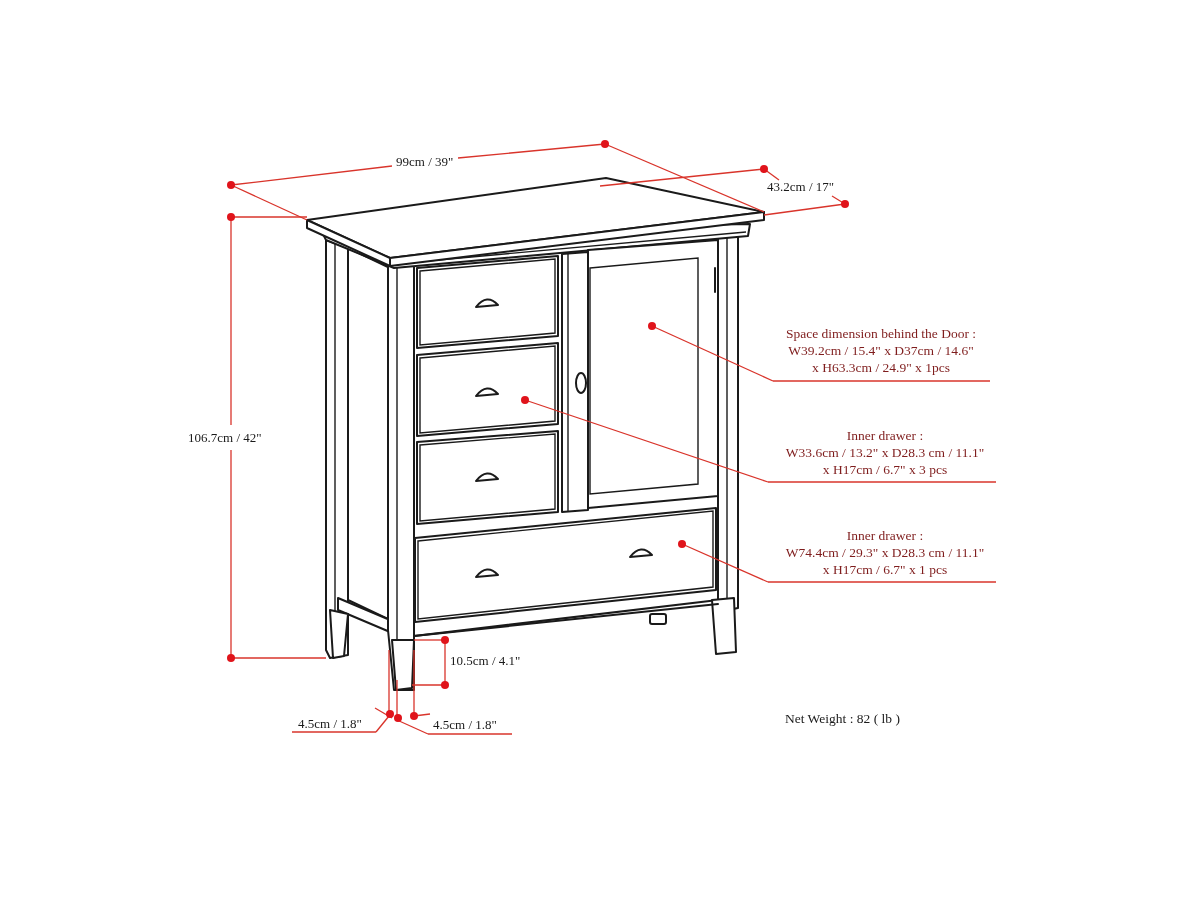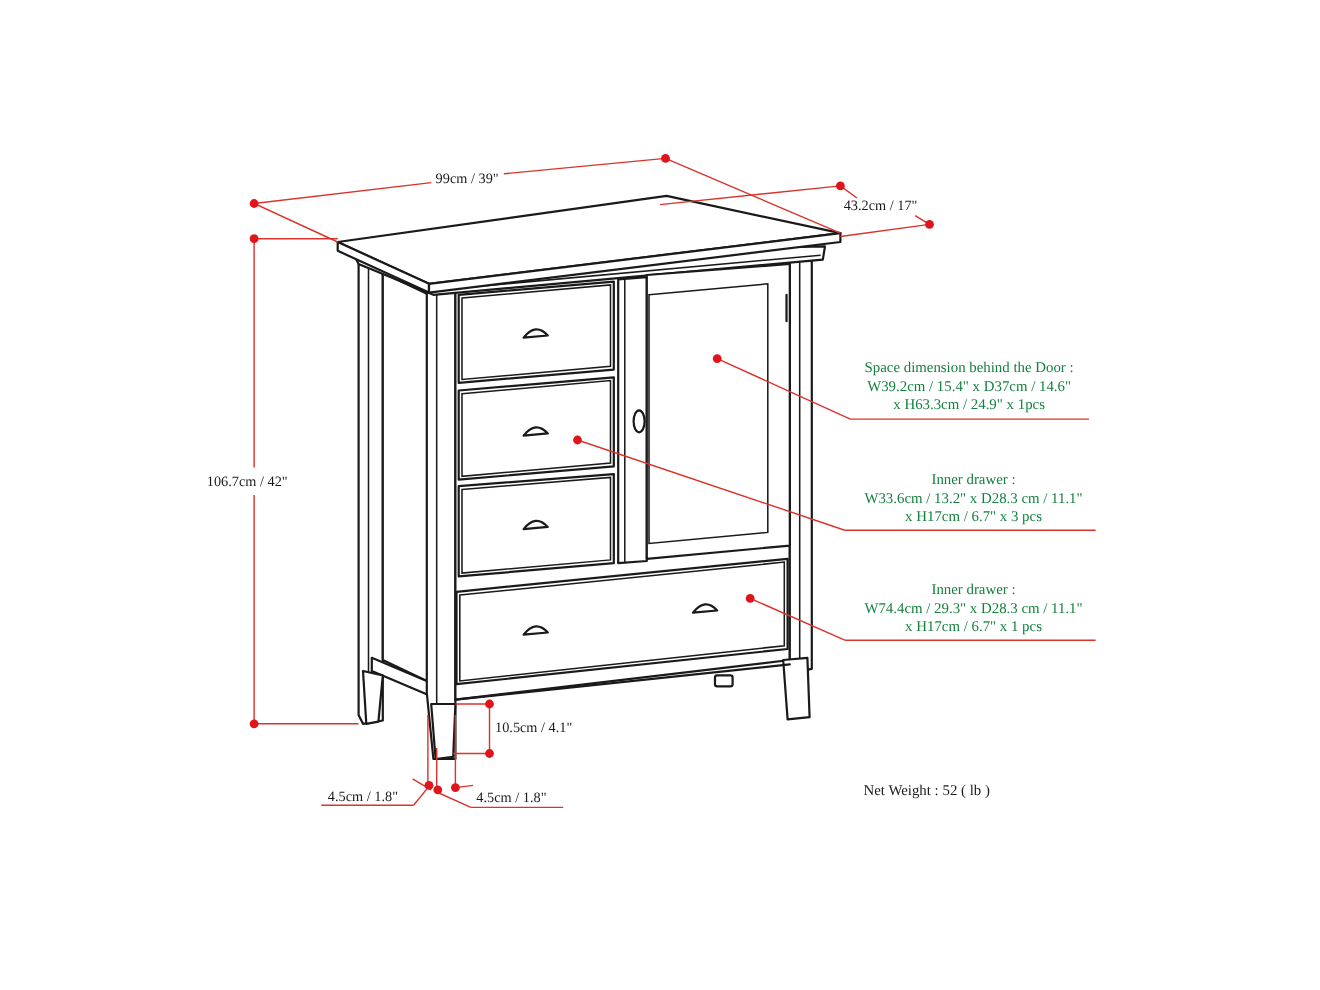--- a/index.html
+++ b/index.html
@@ -4,21 +4,21 @@
   <style>
     html, body { margin: 0; padding: 0; background: #ffffff; }
     body { width: 1200px; height: 900px; position: relative; overflow: hidden; font-family: "Liberation Serif", serif; }
     svg { position: absolute; left: 0; top: 0; }
     .ln { stroke: #1a1a1a; stroke-width: 2; fill: none; stroke-linejoin: round; stroke-linecap: round; }
     .ln-thin { stroke: #1a1a1a; stroke-width: 1.4; fill: none; }
     .fill-w { fill: #ffffff; }
     .dim { stroke: #d9342b; stroke-width: 1.3; fill: none; }
     .dot { fill: #e0141b; }
     .label { position: absolute; color: #1a1a1a; font-family: "Liberation Serif", serif; font-size: 13px; line-height: 16px; white-space: nowrap; }
-    .callout { position: absolute; text-align: center; color: #15803d; font-family: "Liberation Serif", serif; font-size: 13.5px; line-height: 17px; white-space: nowrap; }
+    .callout { position: absolute; text-align: center; color: #7f1d1d; font-family: "Liberation Serif", serif; font-size: 13.5px; line-height: 17px; white-space: nowrap; }
   </style>
 </head>
 <body>
 
 <svg width="1200" height="900" viewBox="0 0 1200 900">
 
   <g>
 
     <polygon class="ln fill-w" points="326,240 348,248 348,655 330,658 326,650"></polygon>
     <line class="ln-thin" x1="335" y1="244" x2="335" y2="655"></line>
@@ -157,13 +157,13 @@
   <div>W33.6cm / 13.2" x D28.3 cm / 11.1"</div>
   <div>x H17cm / 6.7" x 3 pcs</div>
 </div>
 
 <div class="callout" style="left:774px; top:527px; width:222px;">
   <div>Inner drawer :</div>
   <div>W74.4cm / 29.3" x D28.3 cm / 11.1"</div>
   <div>x H17cm / 6.7" x 1 pcs</div>
 </div>
 
-<div class="label" style="left:785px; top:711px; font-size:13.5px;">Net Weight : 52 ( lb )</div>
+<div class="label" style="left:785px; top:711px; font-size:13.5px;">Net Weight : 82 ( lb )</div>
 
 </body></html>

